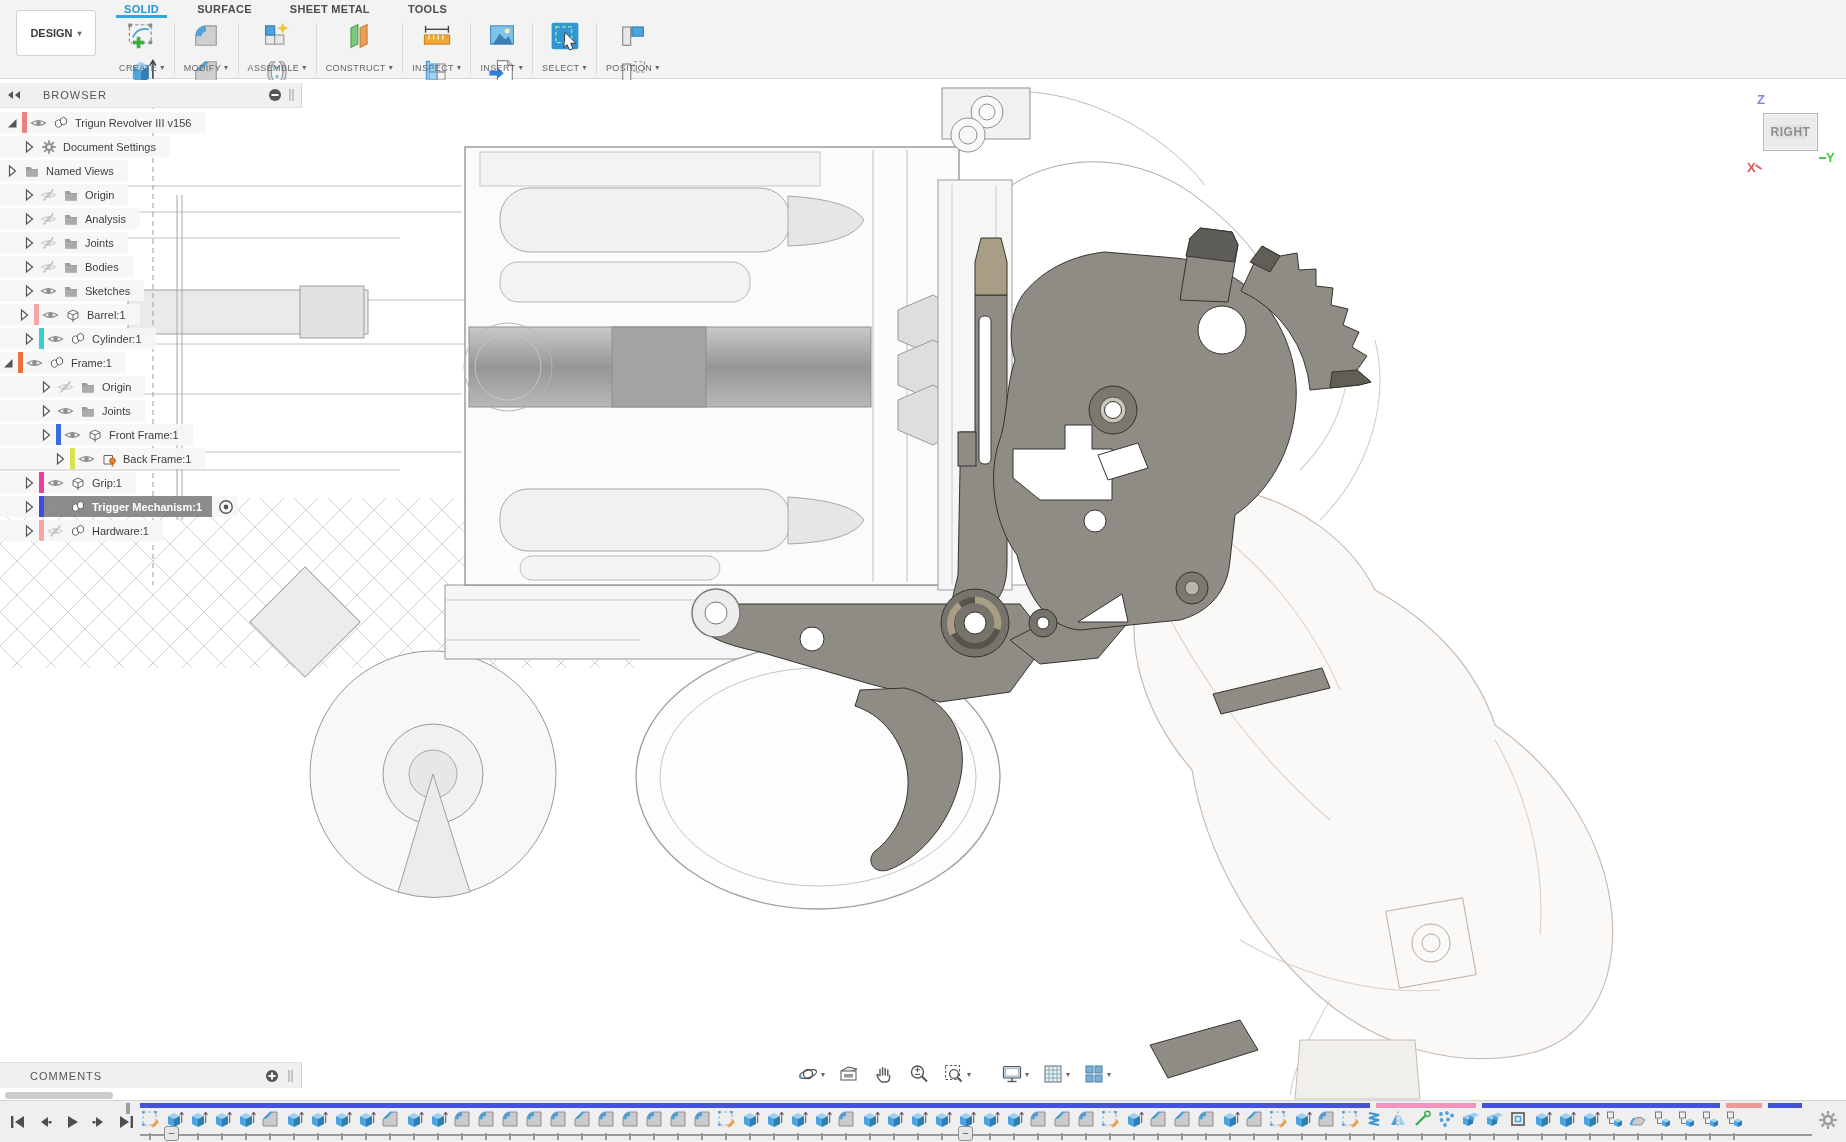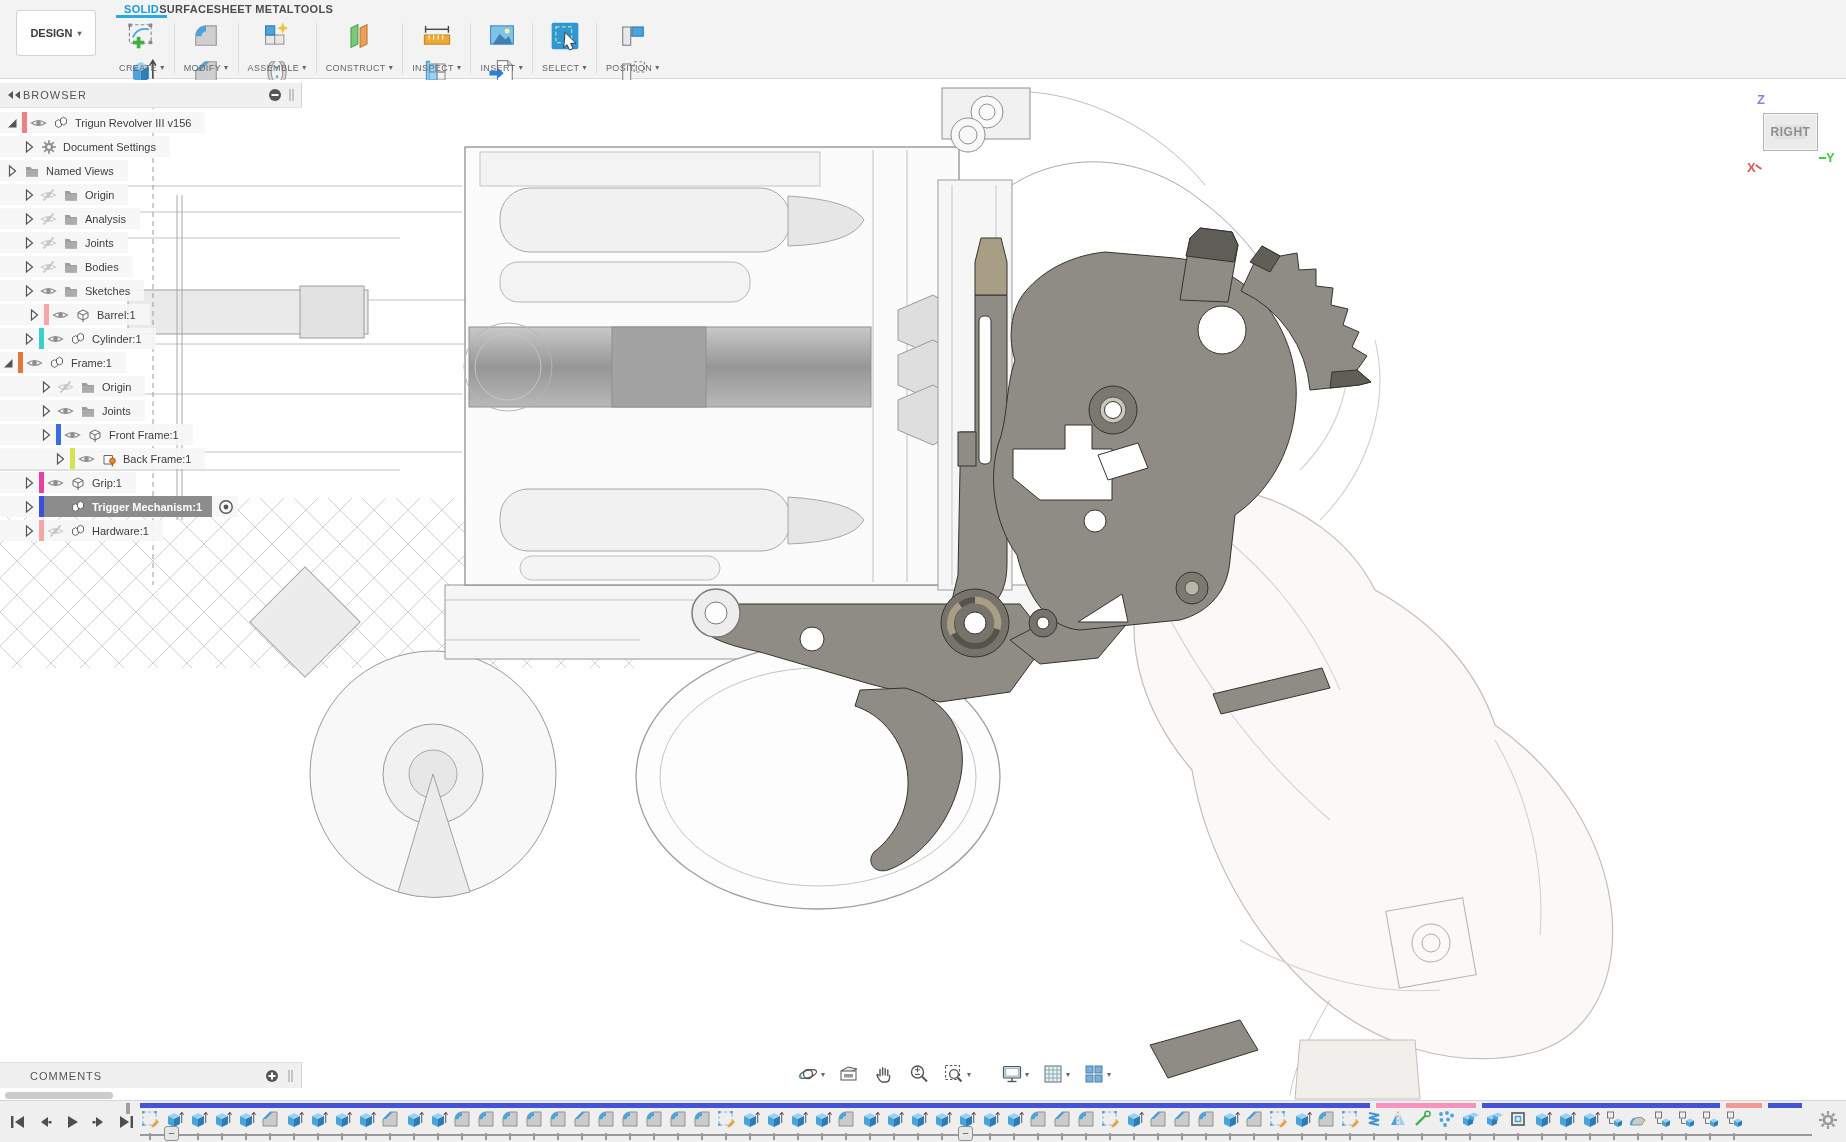--- a/index.html
+++ b/index.html
@@ -4,40 +4,40 @@
 <style>
   * { margin:0; padding:0; box-sizing:border-box; }
   body { font-family:"Liberation Sans", sans-serif; background:#fff; }
   #app { position:relative; width:1846px; height:1142px; overflow:hidden; background:#fff; }
 
   
   .ribbon { position:absolute; top:0; left:0; width:100%; height:79px; background:#f3f3f3; border-bottom:1px solid #d8d8d8; display:flex; }
   .design-btn { margin:10px 14px 0 16px; width:80px; height:46px; background:#fff; border:1px solid #d2d2d2; border-radius:3px; display:flex; align-items:center; justify-content:center; gap:5px; font-size:11px; font-weight:bold; color:#3c3c3c; cursor:pointer; flex:none; }
   .caret { font-size:8px; color:#666; }
   .ribbon-main { display:flex; flex-direction:column; }
-  .tabs { display:flex; height:19px; align-items:center; margin-left:14px; }
+  .tabs { display:flex; gap:38px; height:19px; align-items:center; margin-left:14px; }
   .tab { font-size:11px; font-weight:bold; color:#4c4c4c; letter-spacing:.3px; position:relative; cursor:pointer; white-space:nowrap; }
   .tab.active { color:#1b9ad6; }
   .tab.active::after { content:""; position:absolute; left:-8px; right:-8px; bottom:-3px; height:3px; background:#29abe2; }
   .groups { display:flex; align-items:stretch; height:60px; }
   .group { display:flex; flex-direction:column; align-items:center; padding:0 9px; }
   .group-icons { display:flex; align-items:center; gap:5px; height:42px;flex-direction:column; }
   .rib-ic { width:34px; height:34px; display:flex; align-items:center; justify-content:center; cursor:pointer; }
   .group-label { font-size:9px; color:#666; letter-spacing:.4px; display:flex; gap:3px; align-items:center; margin-top:2px; }
   .vsep { width:1px; background:#dcdcdc; margin:4px 0; }
   .fx-text { font-family:"DejaVu Serif", serif; font-style:italic; font-size:22px; color:#3a3a3a; }
 
   
   .canvas { position:absolute; top:80px; left:0; width:1846px; height:1020px; background:#fff; overflow:hidden; }
   .canvas svg.model { position:absolute; top:0; left:0; }
 
   
   .browser { position:absolute; top:3px; left:0; width:302px; }
   .browser-header { height:25px; background:#f0f0f0; border-bottom:1px solid #e2e2e2; border-right:1px solid #d5d5d5; display:flex; align-items:center; padding:0 7px; }
-  .browser-title { font-size:11px; color:#555; letter-spacing:1px; margin-left:2px; flex:1; }
+  .browser-title { font-size:11px; color:#555; letter-spacing:1px; margin-left:22px; flex:1; }
   .hdr-ic { display:flex; align-items:center; cursor:pointer; }
   .browser-rows { margin-top:4px; }
   .brow { display:flex; align-items:center; height:21px; margin-bottom:3px; background:rgba(246,246,246,.92); width:max-content; padding-right:4px; cursor:default; }
   .brow .arr { width:16px; height:16px; flex:none; display:flex; align-items:center; justify-content:center; cursor:pointer; }
   .brow .cbar { width:5px; height:21px; margin-left:2px; flex:none; }
   .selwrap { display:flex; align-items:center; height:21px; padding:0 10px 0 3px; }
   .brow.selected .selwrap { background:#8c8c8c; }
   .brow .lbl { font-size:11px; color:#3d3d3d; margin-left:6px; white-space:nowrap; }
   .brow.selected .lbl { color:#fff; font-weight:bold; }
   .brow .eyew, .brow .tico { width:17px; height:16px; flex:none; display:flex; align-items:center; justify-content:center; }
@@ -685,21 +685,21 @@
               </span>
               <span class="tico" style="margin-left: 5px;">
                 <svg width="16" height="16" viewBox="0 0 16 16">
                   <path d="M2,4 h4.5 l1.5,2 h6 v7.5 h-12 z" fill="#9c9c9c"></path>
                   <path d="M2,7 h12 v6.5 h-12 z" fill="#ababab"></path>
                 </svg>
               </span>
               <span class="lbl">Sketches</span>
             </span>
           </div>
-          <div class="brow" style="padding-left: 26px;">
+          <div class="brow" style="padding-left: 16px;">
             <span class="arr">
               <svg width="16" height="16" viewBox="0 0 16 16">
                 <path d="M5.5,3 L11.5,8 L5.5,13 z" fill="#fff" stroke="#555" stroke-width="1.2"></path>
               </svg>
             </span>
             <span class="cbar" style="background: rgb(245, 166, 166);"></span>
             <span class="selwrap">
               <span class="eyew">
                 <svg width="17" height="16" viewBox="0 0 17 16">
                   <path d="M1.5,8 Q8.5,3.2 15.5,8 Q8.5,12.8 1.5,8 z" fill="none" stroke="#8f8f8f" stroke-width="1.4"></path>

